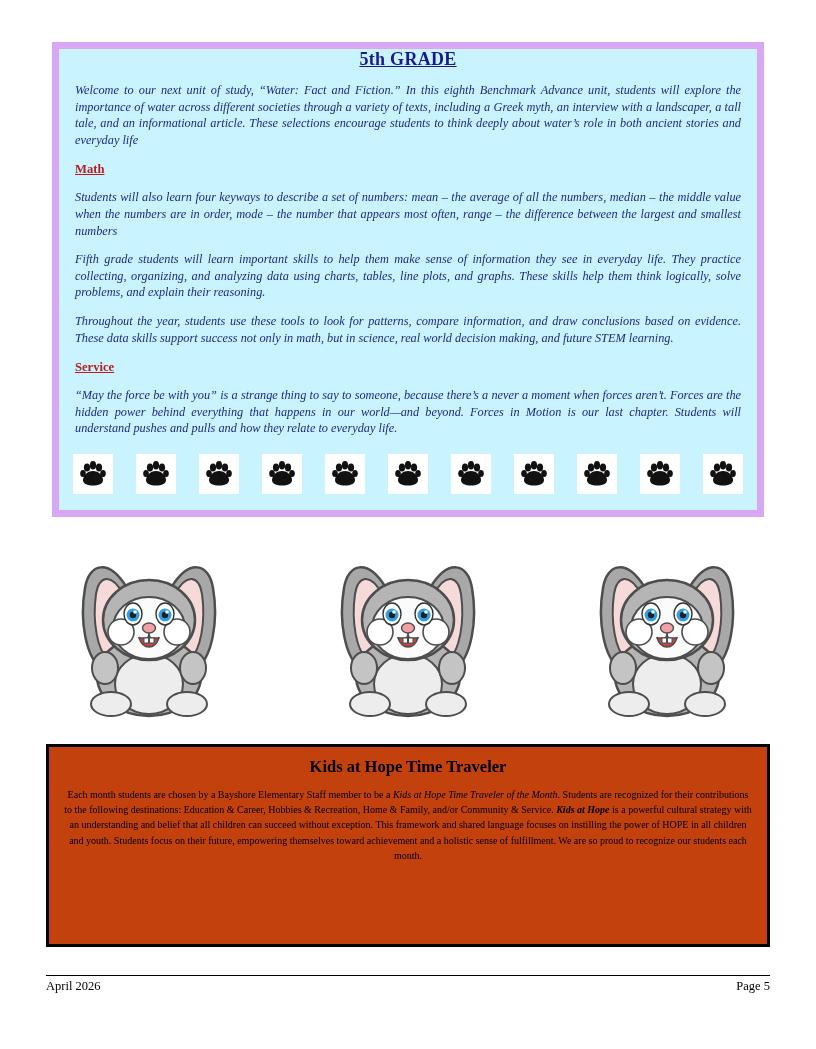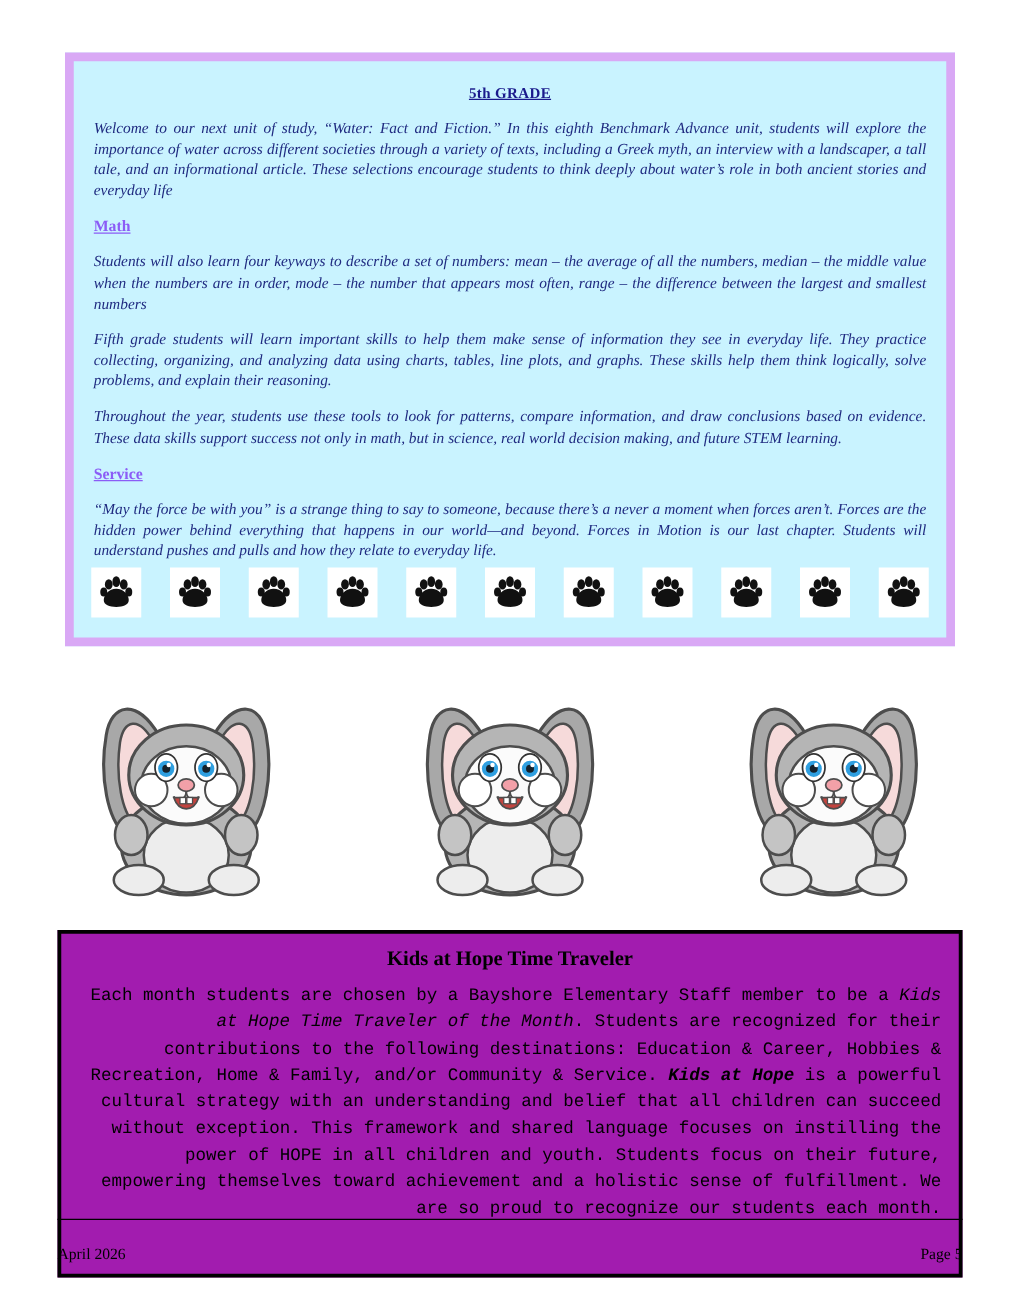--- a/index.html
+++ b/index.html
@@ -28,36 +28,35 @@
     top: 42px;
     width: 712px;
     height: 475px;
     box-sizing: border-box;
     background: #c9f3ff;
     border: 7px solid #d9a8f5;
   }
   .grade-title {
     text-align: center;
     font-weight: bold;
-    font-size: 12px;
+    font-size: 18px;
     color: #1a1a8c;
     text-decoration: underline;
-    margin-top: 18px;
     letter-spacing: .3px;
   }
   .body-text {
     color: #1f2a80;
     font-size: 12.3px;
     line-height: 1.35;
     text-align: justify;
     margin: 12px 16px 0 16px;
     font-style: italic;
   }
   .sub-head {
-    color: #8b5cf6;
+    color: #b91c1c;
     font-size: 12.6px;
     font-weight: bold;
     text-decoration: underline;
     margin: 14px 16px 0 16px;
   }
   .paw-row {
     position: absolute;
     left: 14px;
     right: 14px;
     bottom: 16px;
@@ -98,47 +97,46 @@
     top: 0;
     transform: translateX(-50%);
   }
 
   
   .hope-box {
     position: absolute;
     left: 46px;
     top: 744px;
     width: 724px;
-    height: 278px;
+    height: 203px;
     box-sizing: border-box;
-    background: #a21caf;
+    background: #c2410c;
     border: 3px solid #000000;
     padding: 10px 14px 0 14px;
   }
   .hope-title {
     text-align: center;
     font-weight: bold;
     font-size: 16.5px;
     margin-bottom: 10px;
   }
   .hope-text {
-    font-size: 14px;
+    font-size: 10px;
     line-height: 1.52;
-    text-align: right;
-    font-family: Liberation Mono, monospace;
+    text-align: center;
   }
 
   
   .footer {
     position: absolute;
     left: 46px;
     top: 975px;
     width: 724px;
     border-top: 1px solid #000000;
-    padding-top: 20px;
+    padding-top: 3px;
     display: flex;
     justify-content: space-between;
     font-size: 12.5px;
   }
 </style>
 </head>
 <body>
 
 <div class="page">
 

